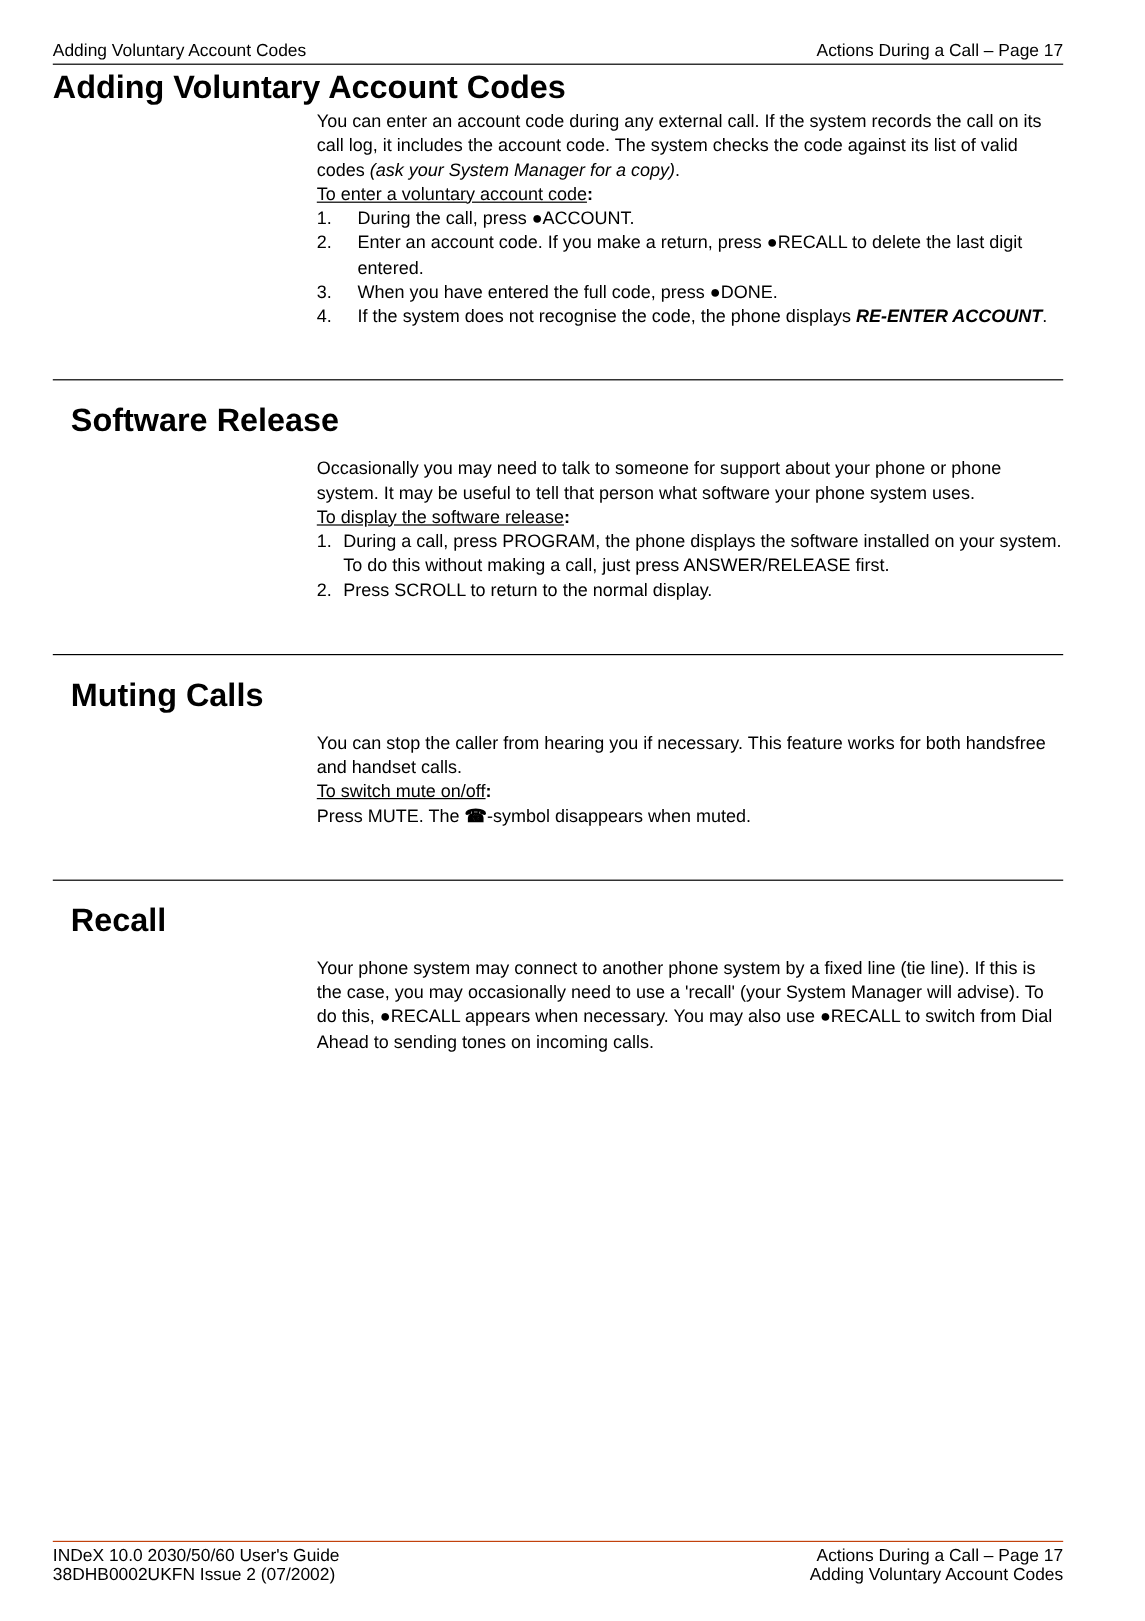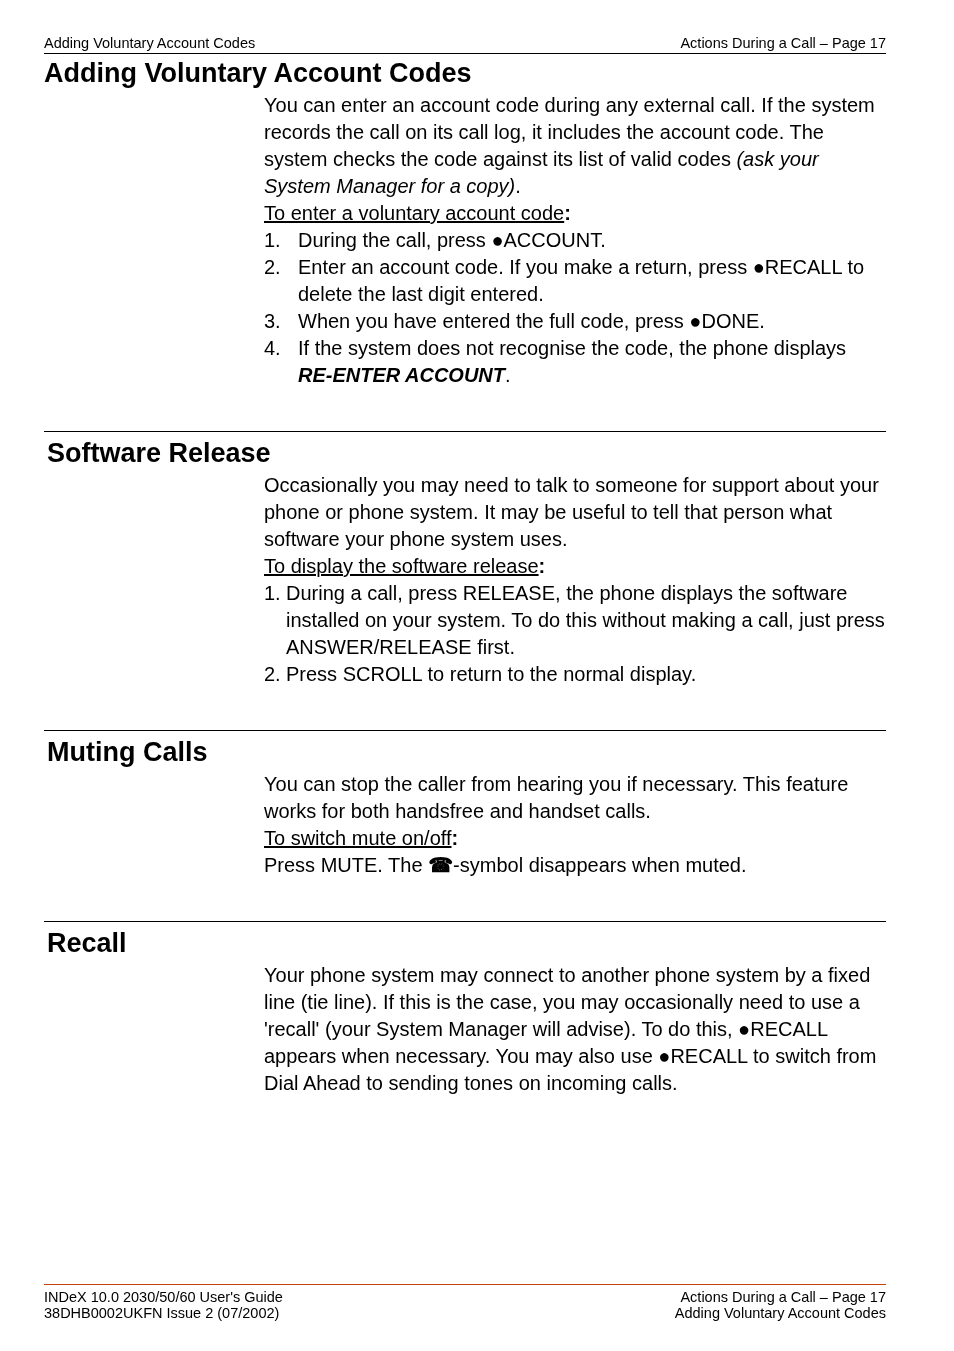--- a/index.html
+++ b/index.html
@@ -26,35 +26,35 @@
       margin-bottom: 4px;
     }
     h1 {
       font-size: 27px;
       font-weight: bold;
       margin: 0 0 3px 0;
     }
     h2.section-title {
       font-size: 27px;
       font-weight: bold;
-      margin: 3px;
+      margin: 15px;
       padding-top: 2px;
     }
     .section {
       margin-bottom: 20px;
     }
     .section-rule {
       border: none;
       border-top: 1.5px solid #000;
       margin-top: 22px;
       margin-bottom: 1px;
     }
     .body-text {
       margin-left: 220px;
-      font-size: 20px;
+      font-size: 15px;
       line-height: 1.35;
     }
     .body-text p { margin: 0; }
     .subhead {
       font-weight: normal;
       text-decoration: underline;
       margin-top: 13px;
       display: inline;
     }
     .colon { font-weight: bold; }
@@ -132,21 +132,21 @@
 
   <hr class="section-rule">
   <div class="section">
     <h2 class="section-title">Software Release</h2>
     <div class="body-text">
       <p>Occasionally you may need to talk to someone for support about your phone or phone system. It may be useful to tell that person what software your phone system uses.</p>
       <p><span class="subhead">To display the software release</span><span class="colon">:</span></p>
       <ol class="numlist tight">
         <li>
           <span class="num">1.</span>
-          <span><span>During a call, press </span><span class="bold">RELEASE</span><span>, the phone displays the software installed on your system. To do this without making a call, just press </span><span class="bold">ANSWER/RELEASE</span><span> first.</span></span>
+          <span><span>During a call, press </span><span class="bold">PROGRAM</span><span>, the phone displays the software installed on your system. To do this without making a call, just press </span><span class="bold">ANSWER/RELEASE</span><span> first.</span></span>
         </li>
         <li>
           <span class="num">2.</span>
           <span><span>Press </span><span class="bold">SCROLL</span><span> to return to the normal display.</span></span>
         </li>
       </ol>
     </div>
   </div>
 
   <hr class="section-rule">

